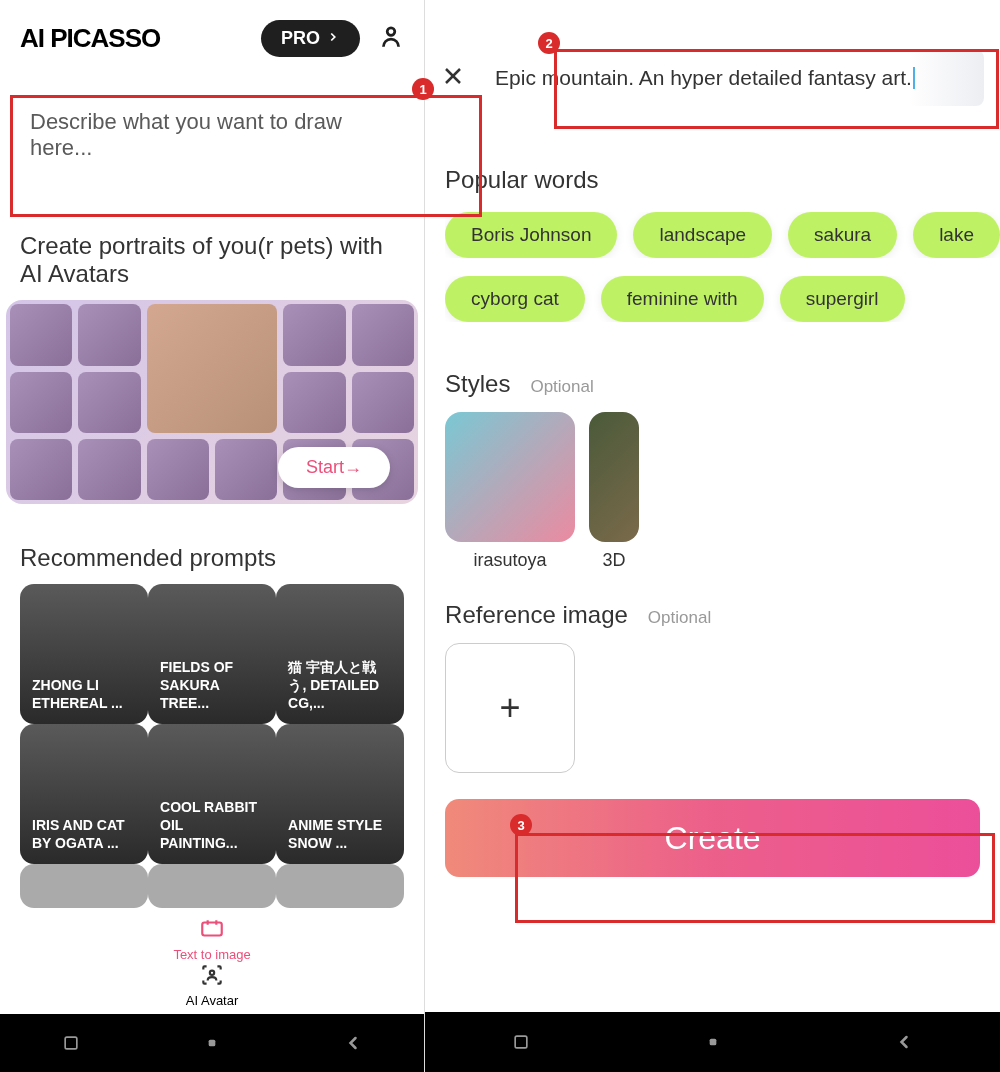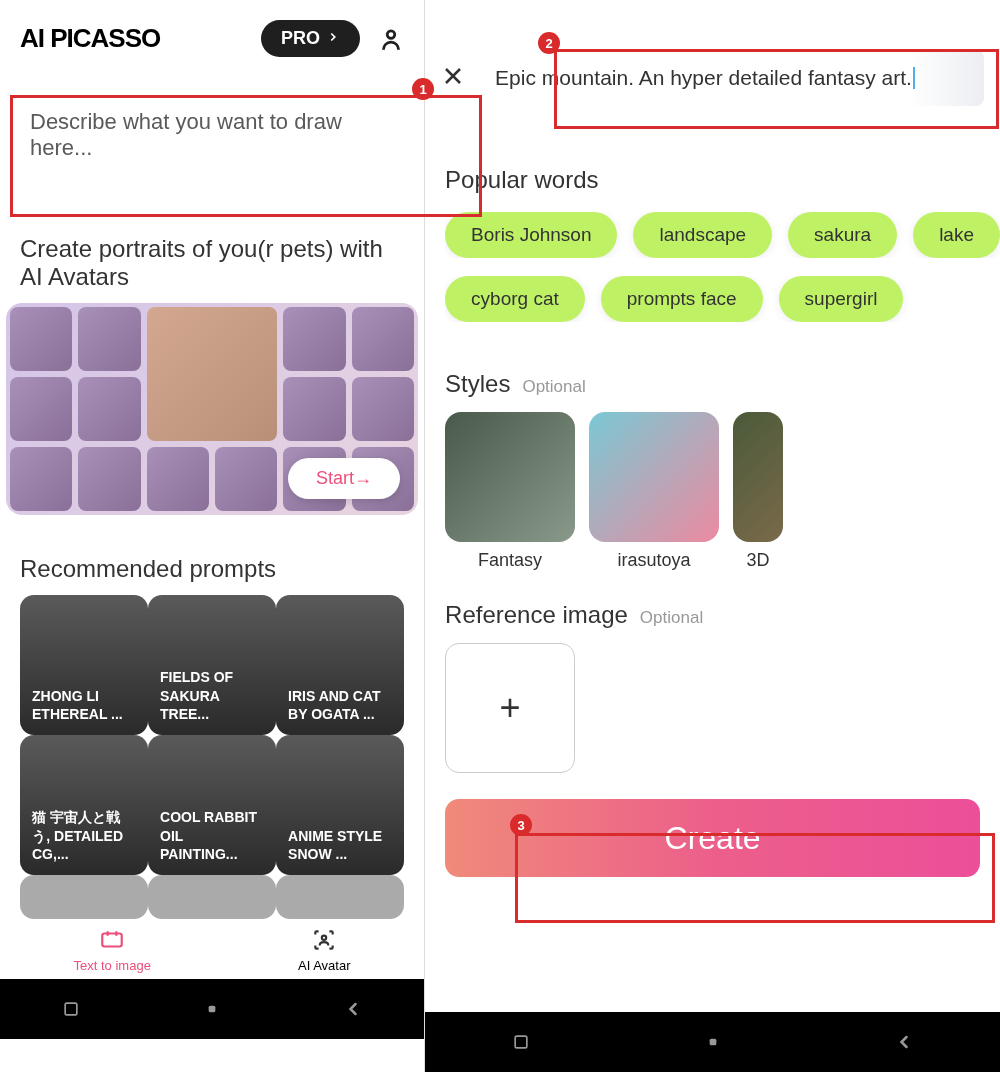--- a/index.html
+++ b/index.html
@@ -4,21 +4,21 @@
 <style>
 * { margin: 0; padding: 0; box-sizing: border-box; }
 body { font-family: -apple-system, BlinkMacSystemFont, 'Segoe UI', sans-serif; background: #fff; }
 .container { display: flex; width: 1000px; height: 1072px; }
 .screen { width: 596px; height: 1072px; position: relative; background: #fff; display: flex; flex-direction: column; }
 .screen-left { border-right: 1px solid #ddd; }
 
 
 .header { display: flex; align-items: center; justify-content: space-between; padding: 20px 20px 10px; }
 .logo { font-size: 26px; font-weight: 800; letter-spacing: -1px; font-family: Arial, sans-serif; }
-.header-right { display: flex; align-items: flex-end; gap: 18px; }
+.header-right { display: flex; align-items: center; gap: 18px; }
 .pro-btn { background: #1f1f1f; color: #fff; border-radius: 22px; padding: 8px 20px; display: flex; align-items: center; gap: 6px; font-weight: 700; font-size: 18px; }
 .user-icon svg { width: 26px; height: 26px; }
 
 
 .badge { position: absolute; width: 22px; height: 22px; background: #d92b2b; color: #fff; border-radius: 50%; display: flex; align-items: center; justify-content: center; font-size: 13px; font-weight: 700; z-index: 10; }
 .badge-1 { top: 78px; left: 412px; }
 .badge-2 { top: 32px; left: 538px; }
 .badge-3 { top: 814px; left: 510px; }
 
 
@@ -31,46 +31,46 @@
 .prompt-input { margin: 28px 20px 0; padding: 14px 10px; font-size: 22px; color: #5a5a5a; height: 100px; }
 
 
 .section-heading { font-size: 24px; font-weight: 500; color: #333; margin: 40px 20px 12px; }
 
 
 .avatar-banner { margin: 0 6px; height: 212px; border-radius: 16px; position: relative; overflow: hidden; background: linear-gradient(135deg, #d4c5e8, #e8d4e0); }
 .avatar-grid { display: grid; grid-template-columns: repeat(6, 1fr); gap: 6px; padding: 4px; height: 100%; }
 .avatar-tile { background: linear-gradient(135deg, #a890b8, #8a7098); border-radius: 8px; }
 .avatar-tile.big { grid-column: span 2; grid-row: span 2; background: linear-gradient(135deg, #d4a890, #b89078); }
-.start-btn { position: absolute; right: 18px; bottom: 16px; background: #fff; color: #ec4f7a; padding: 10px 28px; border-radius: 22px; font-size: 18px; font-weight: 500; box-shadow: 0 2px 8px rgba(0,0,0,0.15); }
+.start-btn { position: absolute; right: 28px; bottom: 16px; background: #fff; color: #ec4f7a; padding: 10px 28px; border-radius: 22px; font-size: 18px; font-weight: 500; box-shadow: 0 2px 8px rgba(0,0,0,0.15); }
 
 
 .prompt-grid { display: grid; grid-template-columns: repeat(3, 1fr); margin: 0 20px; }
 .prompt-card { height: 140px; background: linear-gradient(to bottom, #5a5a5a, #2a2a2a); border-radius: 14px; display: flex; align-items: flex-end; padding: 12px; color: #fff; font-size: 14px; font-weight: 600; line-height: 1.3; }
 .prompt-card.cut { height: 44px; background: #aaa; }
 
 
-.bottom-tabs { display: flex; justify-content: space-around; padding: 8px 0 6px; }
+.bottom-tabs { display: flex; justify-content: space-around; padding: 8px 0 6px; flex-direction: column; }
 .tab { display: flex; flex-direction: column; align-items: center; gap: 2px; font-size: 13px; }
 .tab.active { color: #ec4f7a; }
 .tab-icon svg { width: 26px; height: 26px; }
 
 
 .nav-bar { background: #000; height: 60px; display: flex; justify-content: space-around; align-items: center; }
 .nav-btn { width: 20px; height: 20px; }
 .nav-btn svg { fill: #999; }
 
 
 .right-top { display: flex; align-items: center; padding: 50px 16px 0; gap: 14px; }
 .close-btn svg { width: 24px; height: 24px; stroke: #333; stroke-width: 2.5; }
 .prompt-filled { flex: 1; padding: 14px 16px; font-size: 21px; color: #333; line-height: 1.35; border-radius: 8px; background: linear-gradient(to right, #fff 85%, #eceef2); position: relative; }
 .cursor { display: inline-block; width: 2px; height: 22px; background: #4db0e8; vertical-align: text-bottom; margin-left: 1px; }
 
 .section-heading-right { font-size: 24px; font-weight: 500; color: #333; margin: 60px 20px 18px; }
-.section-heading-sm { font-size: 24px; font-weight: 500; color: #333; margin: 30px 20px 14px; display: flex; align-items: baseline; gap: 12px; }
+.section-heading-sm { font-size: 24px; font-weight: 500; color: #333; margin: 30px 20px 14px; display: flex; align-items: baseline; gap: 20px; }
 .optional { font-size: 17px; color: #999; font-weight: 400; text-align: center; }
 
 
 .chips-row { display: flex; gap: 16px; margin: 0 0 18px 20px; overflow: hidden; }
 .chip { background: #bef264; padding: 12px 26px; border-radius: 26px; font-size: 19px; color: #333; white-space: nowrap; box-shadow: 0 2px 10px rgba(0,0,0,0.08); flex-shrink: 0; }
 
 
 .styles-row { display: flex; gap: 14px; margin: 0 0 0 20px; overflow: hidden; }
 .style-item { flex-shrink: 0; text-align: center; }
 .style-thumb { width: 130px; height: 130px; border-radius: 16px; margin-bottom: 8px; }
@@ -142,22 +142,22 @@
           <div class="avatar-tile"></div>
           <div class="avatar-tile"></div>
     </div>
     <div class="start-btn">Start→</div>
   </div>
 
   <div class="section-heading">Recommended prompts</div>
   <div class="prompt-grid">
     <div class="prompt-card">ZHONG LI ETHEREAL ...</div>
     <div class="prompt-card">FIELDS OF SAKURA TREE...</div>
+    <div class="prompt-card">猫 宇宙人と戦う, DETAILED CG,...</div>
     <div class="prompt-card">IRIS AND CAT BY OGATA ...</div>
-    <div class="prompt-card">猫 宇宙人と戦う, DETAILED CG,...</div>
     <div class="prompt-card">COOL RABBIT OIL PAINTING...</div>
     <div class="prompt-card">ANIME STYLE SNOW ...</div>
     <div class="prompt-card cut"></div>
     <div class="prompt-card cut"></div>
     <div class="prompt-card cut"></div>
   </div>
 
   <div class="bottom-tabs">
     <div class="tab active">
       <span class="tab-icon">
@@ -208,34 +208,30 @@
 
   <div class="section-heading-right">Popular words</div>
   <div class="chips-row">
     <div class="chip">Boris Johnson</div>
     <div class="chip">landscape</div>
     <div class="chip">sakura</div>
     <div class="chip">lake</div>
   </div>
   <div class="chips-row">
     <div class="chip">cyborg cat</div>
-    <div class="chip">prompts face</div>
+    <div class="chip">feminine with</div>
     <div class="chip">supergirl</div>
   </div>
 
   <div class="section-heading-sm">
     <span>Styles</span>
     <span class="optional">Optional</span>
   </div>
   <div class="styles-row">
     <div class="style-item">
-      <div class="style-thumb fantasy"></div>
-      <div class="style-label">Fantasy</div>
-    </div>
-    <div class="style-item">
       <div class="style-thumb irasutoya"></div>
       <div class="style-label">irasutoya</div>
     </div>
     <div class="style-item">
       <div class="style-thumb threeD"></div>
       <div class="style-label">3D</div>
     </div>
   </div>
 
   <div class="section-heading-sm">

